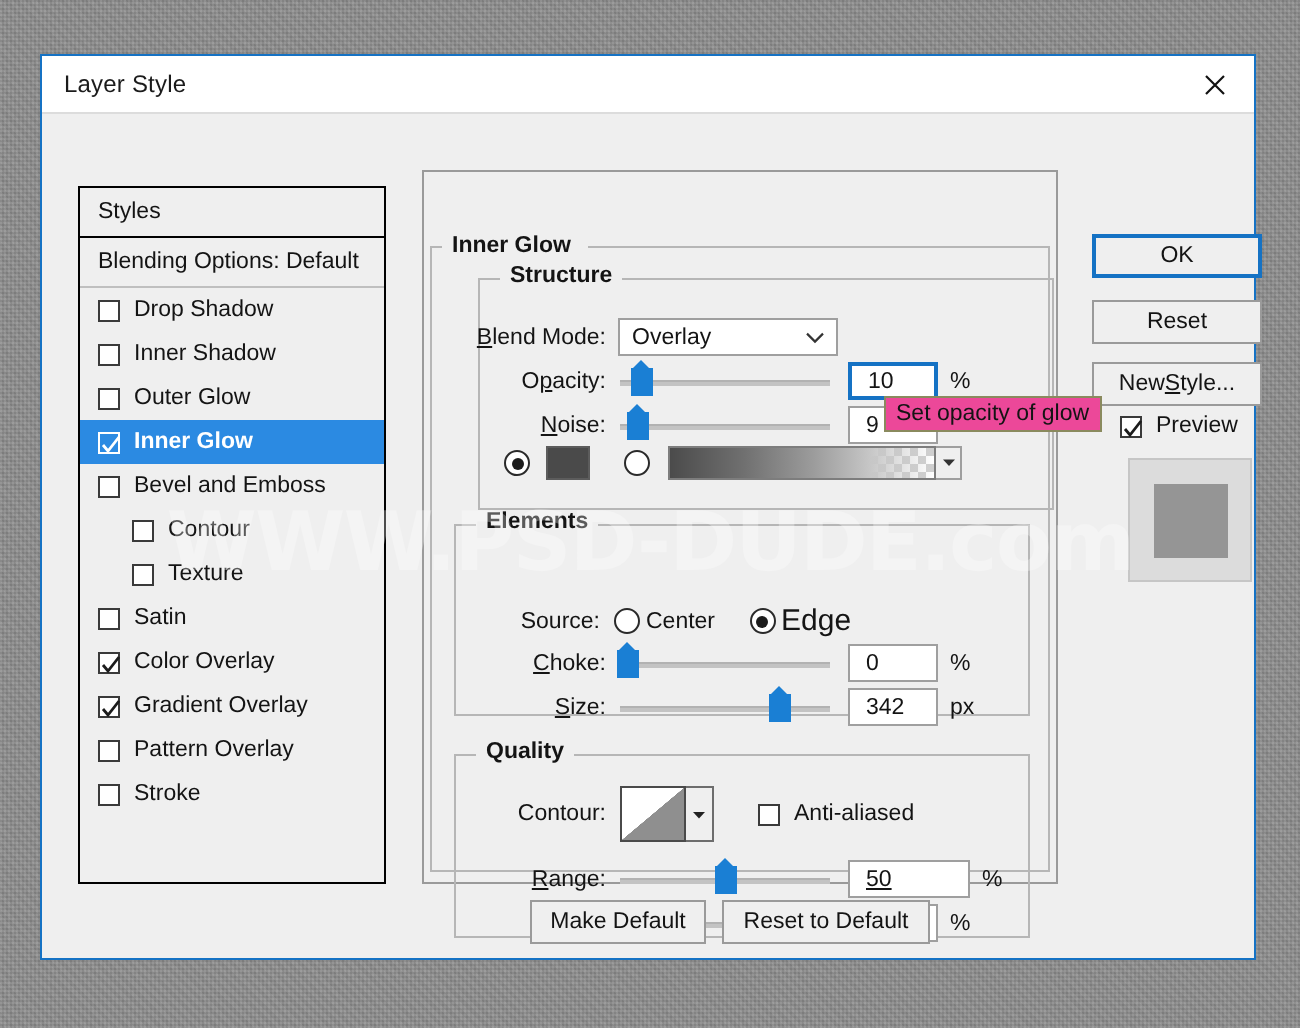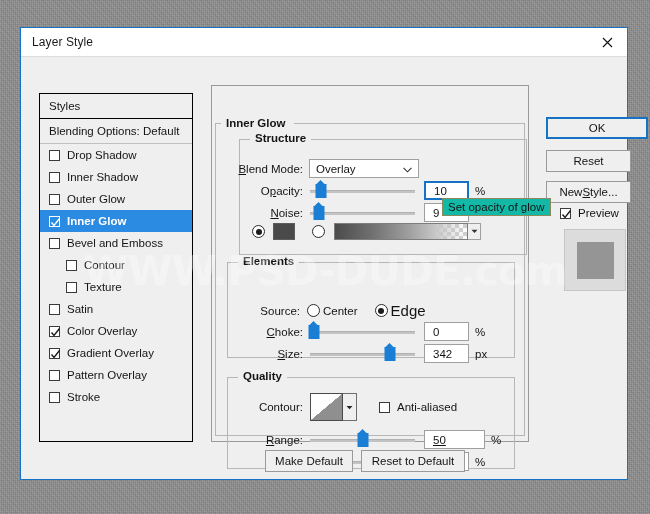--- a/index.html
+++ b/index.html
@@ -175,21 +175,21 @@
   }
 
   
   .btn{
     border:1px solid #9a9a9a;background:#efefef;font-size:11.5px;color:#141414;
     display:flex;align-items:center;justify-content:center;box-sizing:border-box;
     height:22px;cursor:default;
   }
   .btn u{text-decoration:underline;}
   #ok-btn{
-    position:absolute;left:525px;top:60px;width:102px;height:22px;
+    position:absolute;left:525px;top:60px;width:85px;height:22px;
     border:2px solid #1572c4;background:#efefef;
     display:flex;align-items:center;justify-content:center;
     font-size:11.5px;color:#141414;box-sizing:border-box;
   }
   #reset-btn{position:absolute;left:525px;top:93px;width:85px;}
   #newstyle-btn{position:absolute;left:525px;top:124px;width:85px;}
   #preview-row{
     position:absolute;left:539px;top:150px;display:flex;align-items:center;
     font-size:11.5px;color:#141414;
   }
@@ -197,21 +197,21 @@
     position:absolute;left:543px;top:172px;width:62px;height:62px;
     background:#dcdcdc;border:1px solid #c6c6c6;box-sizing:border-box;
   }
   #preview-thumb .inner{
     position:absolute;left:12px;top:12px;width:37px;height:37px;background:#959595;
   }
 
   
   #tooltip{
     position:absolute;left:421px;top:141px;height:18px;
-    background:#14b8a6;border:1px solid #8a8a5e;box-sizing:border-box;
+    background:#ec4899;border:1px solid #8a8a5e;box-sizing:border-box;
     font-size:11.5px;color:#141414;display:flex;align-items:center;
     padding:0 5px;z-index:30;white-space:nowrap;
   }
 
   
   #watermark{
     position:absolute;left:0;top:0;width:650px;height:514px;pointer-events:none;
     z-index:20;
   }
   #wm-text{

